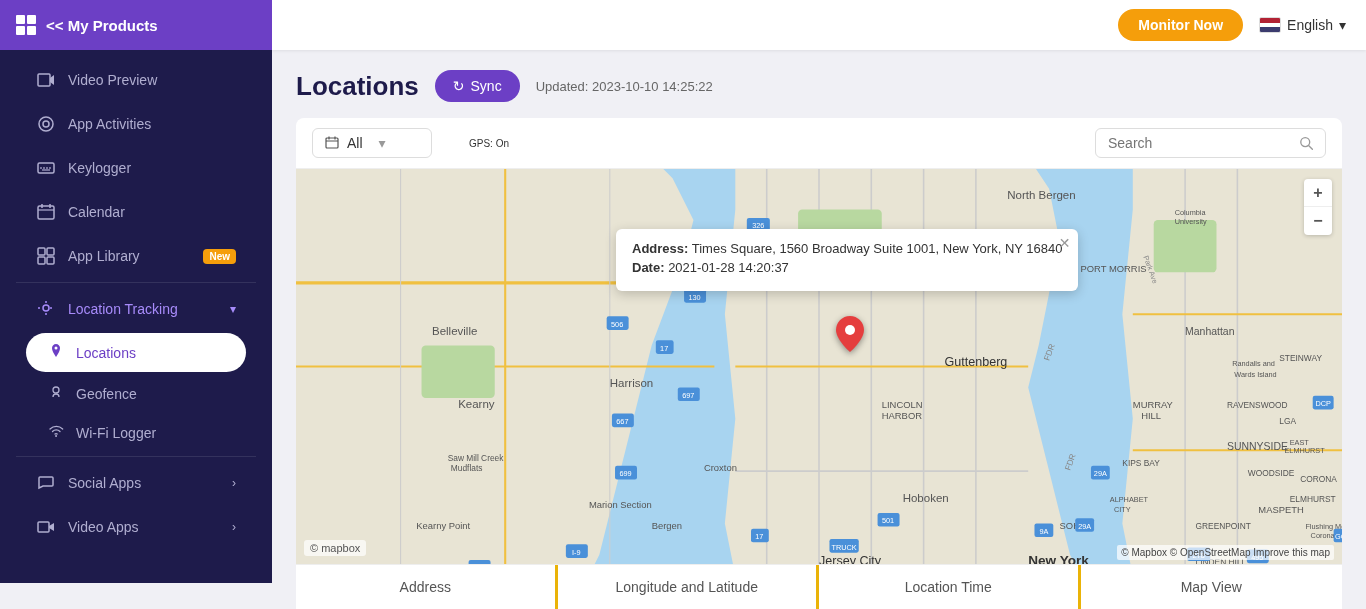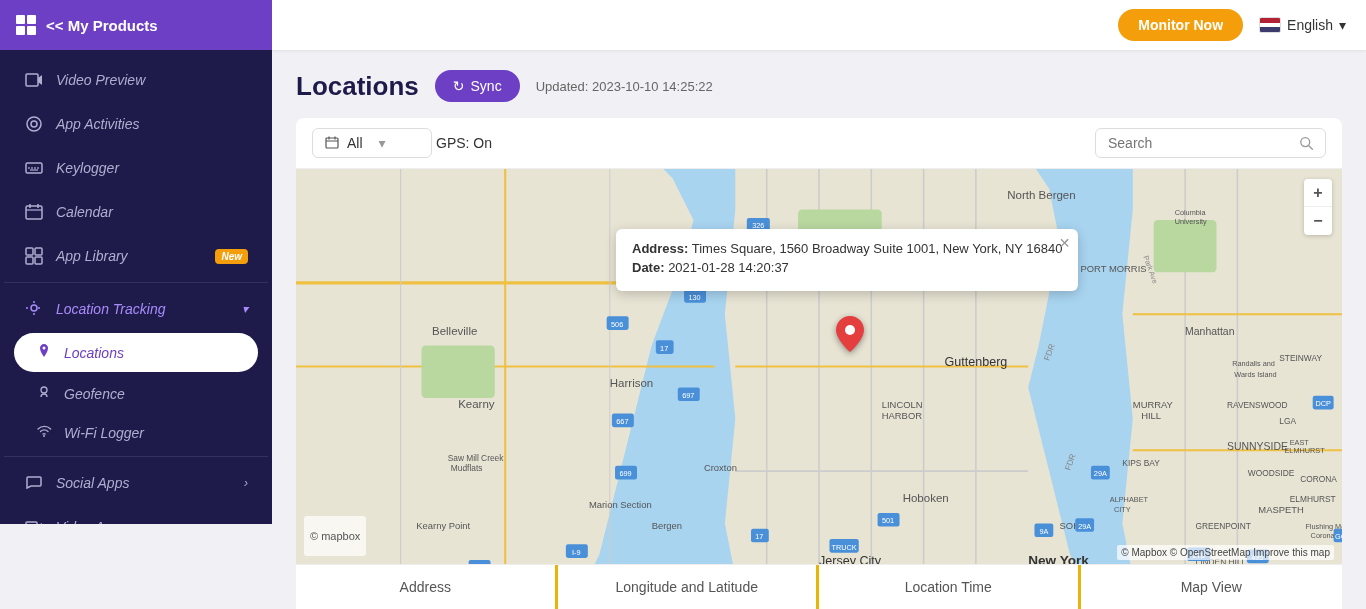--- a/index.html
+++ b/index.html
@@ -6,21 +6,21 @@
     body { font-family: -apple-system, BlinkMacSystemFont, 'Segoe UI', sans-serif; background: #f0f0f5; display: flex; height: 609px; overflow: hidden; }
 
     
     #sidebar {
       width: 272px;
       min-width: 272px;
       background: #1e1b4b;
       color: #fff;
       display: flex;
       flex-direction: column;
-      height: 524px;
+      height: 583px;
       overflow-y: auto;
     }
     .sidebar-header {
       background: #6c3fc5;
       padding: 12px 16px;
       display: flex;
       align-items: center;
       gap: 10px;
       min-height: 50px;
     }
@@ -35,23 +35,22 @@
       background: #fff;
       border-radius: 1px;
       display: block;
     }
     .sidebar-header-title {
       font-size: 15px;
       font-weight: 600;
       color: #fff;
     }
     .sidebar-nav {
-      padding: 8px 4px;
+      padding: 8px 16px;
       flex: 1;
-      font-style: italic;
     }
     .sidebar-item {
       display: flex;
       align-items: center;
       gap: 12px;
       padding: 12px 20px;
       color: #b0aed0;
       cursor: pointer;
       font-size: 14px;
       position: relative;
@@ -204,23 +203,24 @@
       padding: 6px 12px;
       border: 1px solid #ddd;
       border-radius: 6px;
       cursor: pointer;
       font-size: 14px;
       color: #333;
       background: #fff;
       min-width: 120px;
     }
     .gps-status {
-      font-size: 14px;
+      font-size: 10px;
       color: #333;
       font-weight: 500;
+      margin-left: 33px;
     }
     .search-box {
       margin-left: auto;
       display: flex;
       align-items: center;
       border: 1px solid #ddd;
       border-radius: 6px;
       padding: 6px 12px;
       gap: 8px;
       min-width: 220px;
@@ -339,21 +339,21 @@
     }
 
     
     .map-compass {
       position: absolute;
       bottom: 8px;
       left: 8px;
       font-size: 11px;
       color: #555;
       background: rgba(255,255,255,0.7);
-      padding: 14px 6px;
+      padding: 2px 6px;
       border-radius: 3px;
       z-index: 5;
     }
   </style>
 </head>
 <body>
 
 <div id="sidebar">
   <div class="sidebar-header">
     <div class="sidebar-header-icon">

